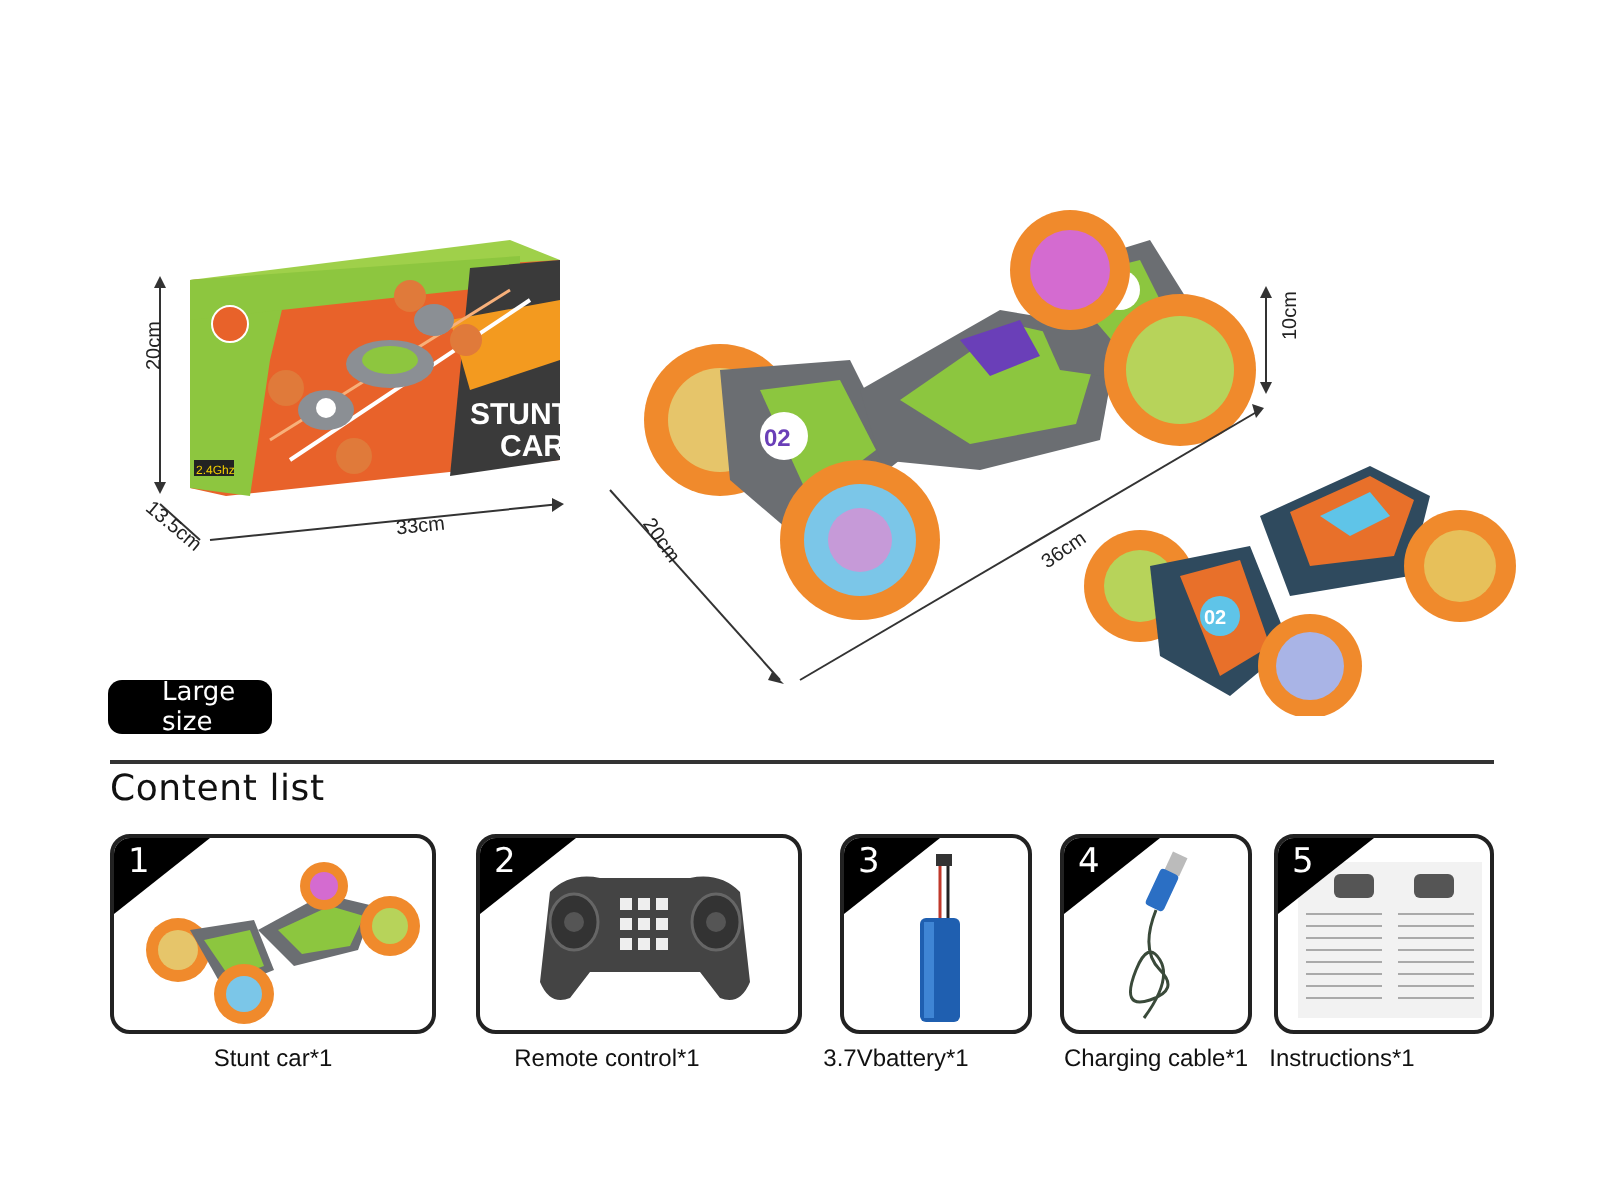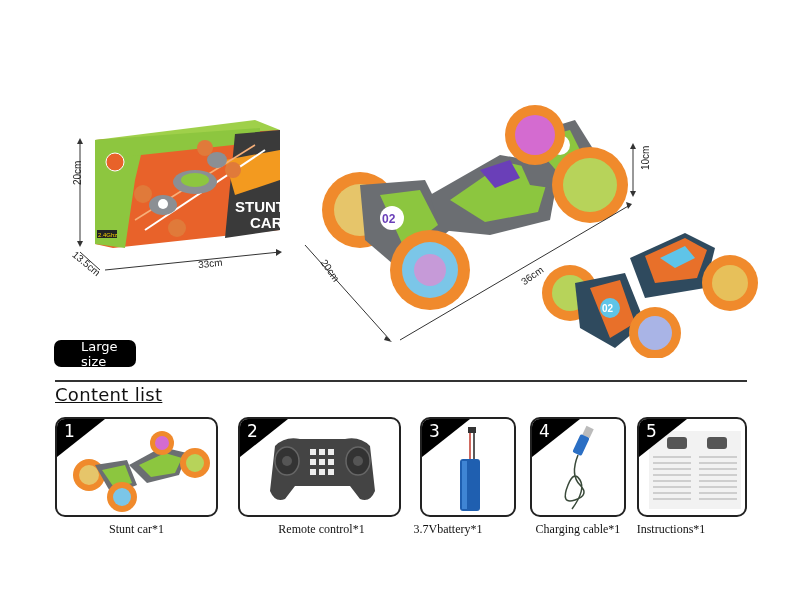--- a/index.html
+++ b/index.html
@@ -1,25 +1,25 @@
 <!DOCTYPE html>
 <html><head>
 <meta charset="utf-8">
 <style>
   * { box-sizing: border-box; margin: 0; padding: 0; }
   body { width: 800px; height: 600px; background: #ffffff; position: relative; overflow: hidden; font-family: "DejaVu Sans", sans-serif; color: #111; }
   .abs { position: absolute; }
   .dim-text { font-size: 10px; color: #222; position: absolute; white-space: nowrap; font-family: "Liberation Sans", sans-serif; }
   .badge-large { position: absolute; left: 54px; top: 340px; width: 82px; height: 27px; background: #000; color: #fff; border-radius: 7px; font-size: 13px; display: flex; align-items: center; justify-content: center; font-family: "DejaVu Sans", sans-serif; padding-left: 27px; }
   .divider { position: absolute; left: 55px; top: 380px; width: 692px; height: 2px; background: #333; }
-  .content-title { position: absolute; left: 55px; top: 384px; font-size: 18px; color: #111; font-family: "DejaVu Sans", sans-serif; letter-spacing: 0.3px; text-decoration: underline; }
+  .content-title { position: absolute; left: 55px; top: 384px; font-size: 18px; color: #111; font-family: "DejaVu Sans", sans-serif; letter-spacing: 0.3px; }
   .card { position: absolute; top: 417px; height: 100px; border: 2px solid #222; border-radius: 10px; background: #fff; overflow: hidden; }
   .card .corner { position: absolute; left: 0; top: 0; width: 0; height: 0; border-top: 38px solid #000; border-right: 48px solid transparent; }
   .card .num { position: absolute; left: 7px; top: 2px; color: #fff; font-size: 17px; font-family: "DejaVu Sans", sans-serif; }
-  .caption { position: absolute; top: 522px; font-size: 12px; color: #111; text-align: center; white-space: nowrap; font-family: Liberation Serif, serif; }
+  .caption { position: absolute; top: 522px; font-size: 12px; color: #111; text-align: center; white-space: nowrap; font-family: Liberation Sans, sans-serif; }
 </style>
 </head>
 <body>
 
 <div class="abs" style="left:85px;top:120px;width:205px;height:135px;">
   <svg width="205" height="135" viewBox="0 0 205 135">
 
     <polygon points="10,20 170,0 195,10 40,32" fill="#9fd04a"></polygon>
 
     <polygon points="10,20 160,12 195,10 195,110 28,128 10,124" fill="#e8622a"></polygon>
@@ -164,21 +164,21 @@
         <rect x="54" y="28" width="6" height="6"></rect>
         <rect x="63" y="28" width="6" height="6"></rect>
       <rect x="45" y="38" width="6" height="6"></rect>
         <rect x="54" y="38" width="6" height="6"></rect>
         <rect x="63" y="38" width="6" height="6"></rect>
     </g>
   </svg>
   <div class="corner"></div>
   <div class="num">2</div>
 </div>
-<div class="caption" style="left:240px;width:163px;">Remote control*1</div>
+<div class="caption" style="left:222px;width:163px;">Remote control*1</div>
 
 <div class="card" style="left:420px;width:96px;">
   <svg class="abs" style="left:30px;top:6px;" width="40" height="88">
     <rect x="16" y="2" width="8" height="6" fill="#333"></rect>
     <line x1="18" y1="8" x2="18" y2="34" stroke="#c0392b" stroke-width="1.5"></line>
     <line x1="22" y1="8" x2="22" y2="34" stroke="#222" stroke-width="1.5"></line>
     <rect x="8" y="34" width="20" height="52" rx="3" fill="#1f5fb0"></rect>
     <rect x="10" y="36" width="5" height="48" fill="#3f85d4"></rect>
   </svg>
   <div class="corner"></div>

